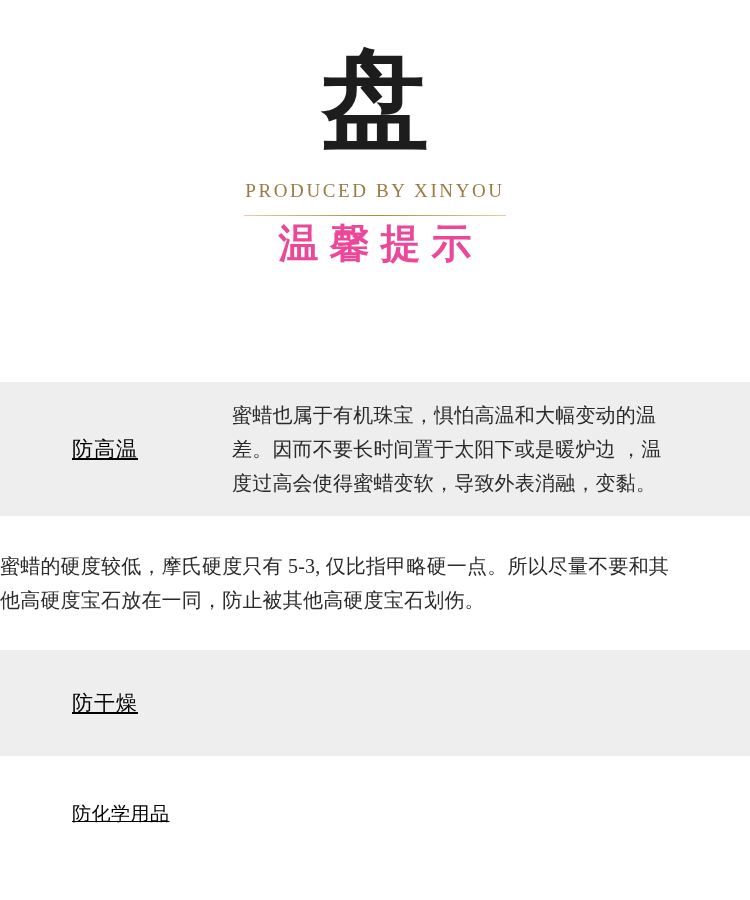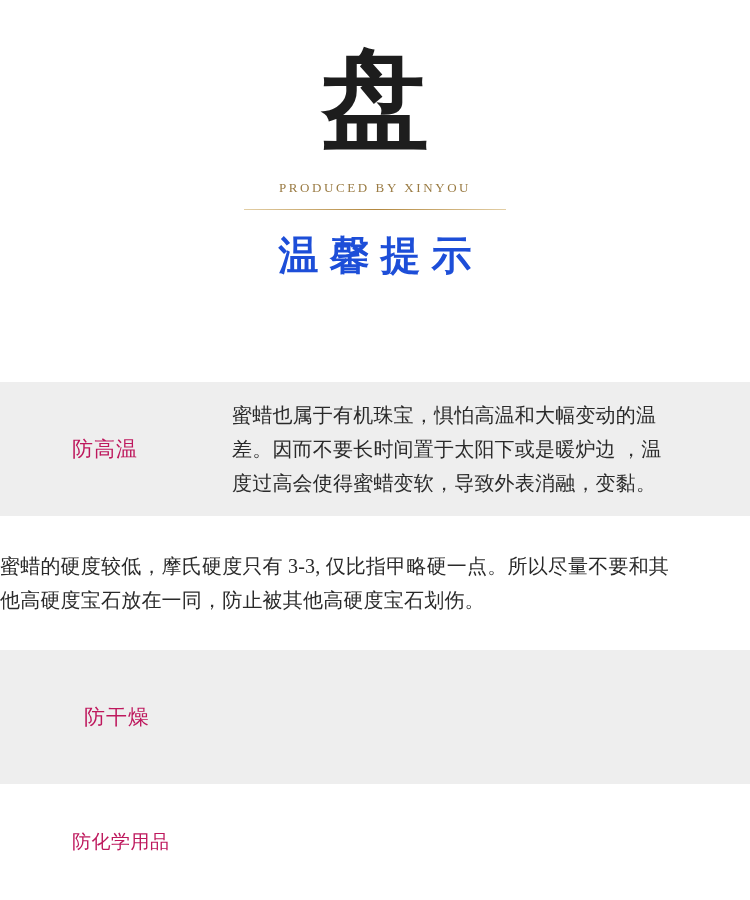--- a/index.html
+++ b/index.html
@@ -32,38 +32,37 @@
     line-height: 1.0;
     font-weight: 700;
     color: #1d1d1d;
     letter-spacing: 0;
     display: block;
     height: 122px;
   }
   .brand-line {
     margin-top: 12px;
     font-family: "Liberation Serif", "DejaVu Serif", serif;
-    font-size: 13px;
+    font-size: 19px;
     letter-spacing: 2.6px;
     color: #9a7b43;
     font-weight: 400;
   }
   .gold-rule {
     width: 262px;
     height: 1px;
     margin: 13px auto 0 auto;
     background: linear-gradient(to right, #e3cfa6, #b2873f 50%, #e3cfa6);
   }
   .title-cn {
-    margin-top: 18px;
     font-family: Liberation Mono, monospace;
     font-size: 40px;
     font-weight: 700;
     letter-spacing: 11px;
-    color: #1d4ed8;
+    color: #ec4899;
     text-indent: 11px;
   }
 
   
   .tips {
     position: absolute;
     left: 0;
     top: 382px;
     width: 750px;
   }
@@ -81,41 +80,42 @@
   }
   .tip-label {
     width: 232px;
     flex: 0 0 232px;
     box-sizing: border-box;
     padding-left: 72px;
     padding-right: 8px;
     font-family: "Liberation Serif", "DejaVu Serif", serif;
     font-size: 21px;
     font-weight: 400;
-    color: #be185d;
+    color: #000000;
     letter-spacing: 1px;
     white-space: nowrap;
+    text-decoration: underline;
   }
   .tip-label.small {
     font-size: 19px;
     letter-spacing: 0.5px;
   }
   .tip-text {
     flex: 1 1 auto;
     box-sizing: border-box;
     padding-right: 76px;
     font-family: "Liberation Serif", "DejaVu Serif", serif;
     font-size: 20px;
     line-height: 34px;
     color: #2a2a2a;
     letter-spacing: 0.2px;
   }
   .h1 { height: 134px; }
   .h2 { height: 134px; }
-  .h3 { height: 134px; padding-left: 12px; }
+  .h3 { height: 106px; }
   .h4 { height: 116px; }
 </style>
 </head>
 <body>
 
 <div class="page">
 
   <div class="header">
     <span class="logo-char">盘</span>
     <div class="brand-line">PRODUCED BY XINYOU</div>
@@ -124,21 +124,21 @@
   </div>
 
   <div class="tips">
 
     <div class="tip-row shade h1">
       <div class="tip-label">防高温</div>
       <div class="tip-text">蜜蜡也属于有机珠宝，惧怕高温和大幅变动的温差。因而不要长时间置于太阳下或是暖炉边 ，温度过高会使得蜜蜡变软，导致外表消融，变黏。</div>
     </div>
 
     <div class="tip-row plain h2">
-      <div class="tip-text">蜜蜡的硬度较低，摩氏硬度只有 3-3, 仅比指甲略硬一点。所以尽量不要和其他高硬度宝石放在一同，防止被其他高硬度宝石划伤。</div>
+      <div class="tip-text">蜜蜡的硬度较低，摩氏硬度只有 5-3, 仅比指甲略硬一点。所以尽量不要和其他高硬度宝石放在一同，防止被其他高硬度宝石划伤。</div>
     </div>
 
     <div class="tip-row shade h3">
       <div class="tip-label">防干燥</div>
     </div>
 
     <div class="tip-row plain h4">
       <div class="tip-label small">防化学用品</div>
     </div>
 

